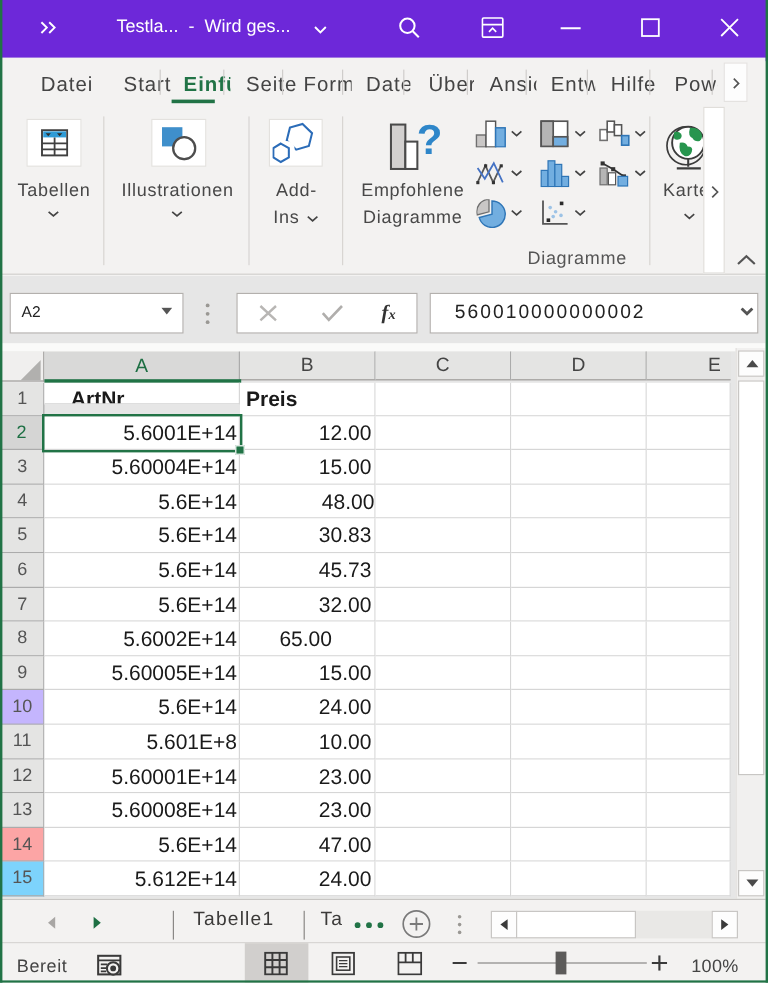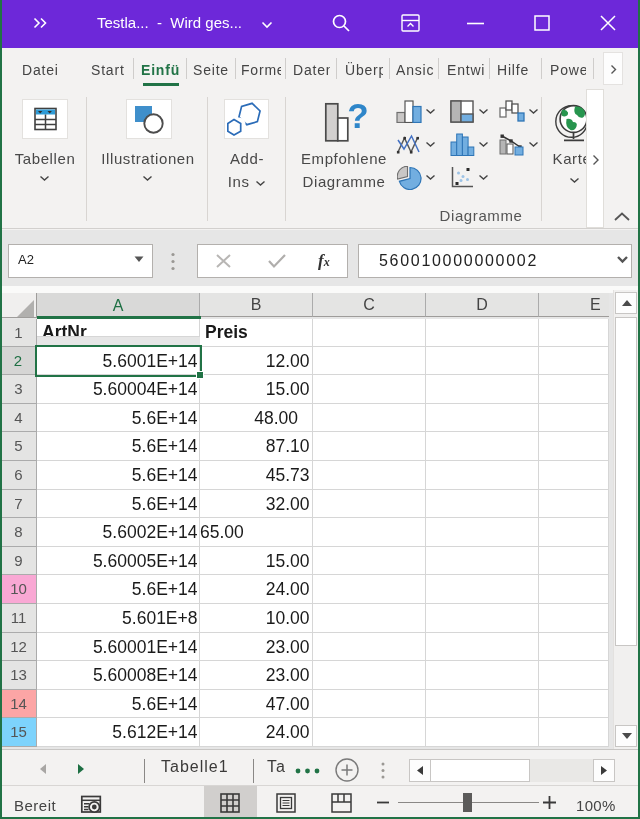--- a/index.html
+++ b/index.html
@@ -4,21 +4,21 @@
 <style>
 * { margin:0; padding:0; box-sizing:border-box; }
 html,body { width:640px; height:819px; overflow:hidden; }
 body { font-family:"Liberation Sans", sans-serif; position:relative; background:#f3f2f1; }
 .abs { position:absolute; }
 
 #titlebar { left:0; top:0; width:640px; height:51px; background:#6d28d9; color:#fff; }
 #titlebar .ttl { font-size:15px; color:#fff; }
 
 #tabrow { left:1px; top:48px; width:637px; height:41px; background:#f3f2f1; }
-.tab { position:absolute; top:0; height:41px; line-height:45px; font-size:14px; letter-spacing:0.8px; color:#444; white-space:nowrap; overflow:hidden; }
+.tab { position:absolute; top:0; height:41px; line-height:45px; font-size:17px; letter-spacing:0.8px; color:#444; white-space:nowrap; overflow:hidden;margin-left:12px; }
 .tsep { position:absolute; top:10px; width:1px; height:21px; background:#cfcdcb; }
 
 #ribbon { left:1px; top:89px; width:637px; height:140px; background:#f3f2f1; border-bottom:1px solid #d2d0ce; }
 .gsep { position:absolute; top:8px; width:1px; height:124px; background:#d8d5d2; }
 .glabel { position:absolute; font-size:15px; letter-spacing:0.6px; color:#484848; text-align:center; }
 .iconbox { position:absolute; background:#fff; border:1px solid #e3e1de; display:flex; align-items:center; justify-content:center; }
 .chev { position:absolute; }
 
 #fbar { left:1px; top:230px; width:637px; height:56px; background:#e6e6e6; }
 .whitebox { position:absolute; background:#fff; border:1px solid #b3b0ad; }
@@ -290,74 +290,74 @@
 <svg class="abs" style="left:16px;top:14px" width="17" height="17" viewBox="0 0 17 17">
       <path d="M17 0 V17 H0 Z" fill="#b1b0ae"></path>
     </svg>
 <div class="abs" style="left:36px;top:7px;width:163px;height:25px;background:#d9d9d8;border-right:1px solid #ababab;font-size:16px;color:#1d6f43;text-align:center;line-height:25px">A</div>
 <div class="abs" style="left:199px;top:7px;width:113px;height:24px;background:#e4e4e3;border-right:1px solid #ababab;border-bottom:1px solid #9e9c9a;font-size:16px;color:#444;text-align:center;line-height:24px">B</div>
 <div class="abs" style="left:312px;top:7px;width:113px;height:24px;background:#e4e4e3;border-right:1px solid #ababab;border-bottom:1px solid #9e9c9a;font-size:16px;color:#444;text-align:center;line-height:24px">C</div>
 <div class="abs" style="left:425px;top:7px;width:113px;height:24px;background:#e4e4e3;border-right:1px solid #ababab;border-bottom:1px solid #9e9c9a;font-size:16px;color:#444;text-align:center;line-height:24px">D</div>
 <div class="abs" style="left:538px;top:7px;width:70px;height:24px;background:#e4e4e3;border-bottom:1px solid #9e9c9a;font-size:16px;color:#444;text-align:left;padding-left:51px;line-height:24px">E</div>
 <div class="abs" style="left:36px;top:30px;width:164px;height:3px;background:#217346"></div>
 <div class="abs" style="left:0;top:33.0px;width:36px;height:27.6px;background:#e4e4e3;border-right:1px solid #ababab;border-bottom:1px solid #ababab;font-size:15px;color:#555;text-align:center;line-height:27.6px">1</div>
-<div class="cell" style="left:36px;top:33.0px;width:163px;height:18px;line-height:27.6px;font-weight:bold;padding-left:5px">ArtNr</div>
+<div class="cell" style="left:36px;top:33.0px;width:163px;height:18px;line-height:27.6px;font-weight:bold;padding-left:22px">ArtNr</div>
 <div class="cell" style="left:199px;top:33.0px;width:113px;height:27.6px;line-height:27.6px;font-weight:bold;padding-left:5px">Preis</div>
 <div class="cell" style="left:312px;top:33.0px;width:113px;height:27.6px"></div>
 <div class="cell" style="left:425px;top:33.0px;width:113px;height:27.6px"></div>
 <div class="cell" style="left:538px;top:33.0px;width:70px;height:27.6px"></div>
 <div class="abs" style="left:0;top:60.6px;width:36px;height:28.6px;background:#d5d5d4;border-right:2px solid #217346;border-bottom:1px solid #ababab;font-size:15px;color:#1d6f43;text-align:center;line-height:28.6px">2</div>
 <div class="cell" style="left:36px;top:60.6px;width:163px;height:28.6px;line-height:28.6px;text-align:right;padding-right:1.5px">5.6001E+14</div>
 <div class="cell" style="left:199px;top:60.6px;width:113px;height:28.6px;line-height:28.6px;text-align:right;padding-right:2.5px">12.00</div>
 <div class="cell" style="left:312px;top:60.6px;width:113px;height:28.6px"></div>
 <div class="cell" style="left:425px;top:60.6px;width:113px;height:28.6px"></div>
 <div class="cell" style="left:538px;top:60.6px;width:70px;height:28.6px"></div>
 <div class="abs" style="left:0;top:89.2px;width:36px;height:28.6px;background:#e4e4e3;border-right:1px solid #ababab;border-bottom:1px solid #ababab;font-size:15px;color:#555;text-align:center;line-height:28.6px">3</div>
 <div class="cell" style="left:36px;top:89.2px;width:163px;height:28.6px;line-height:28.6px;text-align:right;padding-right:1.5px">5.60004E+14</div>
 <div class="cell" style="left:199px;top:89.2px;width:113px;height:28.6px;line-height:28.6px;text-align:right;padding-right:2.5px">15.00</div>
 <div class="cell" style="left:312px;top:89.2px;width:113px;height:28.6px"></div>
 <div class="cell" style="left:425px;top:89.2px;width:113px;height:28.6px"></div>
 <div class="cell" style="left:538px;top:89.2px;width:70px;height:28.6px"></div>
 <div class="abs" style="left:0;top:117.8px;width:36px;height:28.6px;background:#e4e4e3;border-right:1px solid #ababab;border-bottom:1px solid #ababab;font-size:15px;color:#555;text-align:center;line-height:28.6px">4</div>
 <div class="cell" style="left:36px;top:117.8px;width:163px;height:28.6px;line-height:28.6px;text-align:right;padding-right:1.5px">5.6E+14</div>
-<div class="cell" style="left:199px;top:117.8px;width:113px;height:28.6px;line-height:28.6px;text-align:right;padding-right:14px">48.00</div>
+<div class="cell" style="left:199px;top:117.8px;width:113px;height:28.6px;line-height:28.6px;text-align:right;padding-right:0">48.00</div>
 <div class="cell" style="left:312px;top:117.8px;width:113px;height:28.6px"></div>
 <div class="cell" style="left:425px;top:117.8px;width:113px;height:28.6px"></div>
 <div class="cell" style="left:538px;top:117.8px;width:70px;height:28.6px"></div>
 <div class="abs" style="left:0;top:146.4px;width:36px;height:28.6px;background:#e4e4e3;border-right:1px solid #ababab;border-bottom:1px solid #ababab;font-size:15px;color:#555;text-align:center;line-height:28.6px">5</div>
 <div class="cell" style="left:36px;top:146.4px;width:163px;height:28.6px;line-height:28.6px;text-align:right;padding-right:1.5px">5.6E+14</div>
-<div class="cell" style="left:199px;top:146.4px;width:113px;height:28.6px;line-height:28.6px;text-align:right;padding-right:2.5px">87.10</div>
+<div class="cell" style="left:199px;top:146.4px;width:113px;height:28.6px;line-height:28.6px;text-align:right;padding-right:2.5px">30.83</div>
 <div class="cell" style="left:312px;top:146.4px;width:113px;height:28.6px"></div>
 <div class="cell" style="left:425px;top:146.4px;width:113px;height:28.6px"></div>
 <div class="cell" style="left:538px;top:146.4px;width:70px;height:28.6px"></div>
 <div class="abs" style="left:0;top:175.0px;width:36px;height:28.6px;background:#e4e4e3;border-right:1px solid #ababab;border-bottom:1px solid #ababab;font-size:15px;color:#555;text-align:center;line-height:28.6px">6</div>
 <div class="cell" style="left:36px;top:175.0px;width:163px;height:28.6px;line-height:28.6px;text-align:right;padding-right:1.5px">5.6E+14</div>
 <div class="cell" style="left:199px;top:175.0px;width:113px;height:28.6px;line-height:28.6px;text-align:right;padding-right:2.5px">45.73</div>
 <div class="cell" style="left:312px;top:175.0px;width:113px;height:28.6px"></div>
 <div class="cell" style="left:425px;top:175.0px;width:113px;height:28.6px"></div>
 <div class="cell" style="left:538px;top:175.0px;width:70px;height:28.6px"></div>
 <div class="abs" style="left:0;top:203.6px;width:36px;height:28.6px;background:#e4e4e3;border-right:1px solid #ababab;border-bottom:1px solid #ababab;font-size:15px;color:#555;text-align:center;line-height:28.6px">7</div>
 <div class="cell" style="left:36px;top:203.6px;width:163px;height:28.6px;line-height:28.6px;text-align:right;padding-right:1.5px">5.6E+14</div>
 <div class="cell" style="left:199px;top:203.6px;width:113px;height:28.6px;line-height:28.6px;text-align:right;padding-right:2.5px">32.00</div>
 <div class="cell" style="left:312px;top:203.6px;width:113px;height:28.6px"></div>
 <div class="cell" style="left:425px;top:203.6px;width:113px;height:28.6px"></div>
 <div class="cell" style="left:538px;top:203.6px;width:70px;height:28.6px"></div>
 <div class="abs" style="left:0;top:232.2px;width:36px;height:28.6px;background:#e4e4e3;border-right:1px solid #ababab;border-bottom:1px solid #ababab;font-size:15px;color:#555;text-align:center;line-height:28.6px">8</div>
 <div class="cell" style="left:36px;top:232.2px;width:163px;height:28.6px;line-height:28.6px;text-align:right;padding-right:1.5px">5.6002E+14</div>
-<div class="cell" style="left:199px;top:232.2px;width:113px;height:28.6px;line-height:28.6px;text-align:left;padding-right:2.5px">65.00</div>
+<div class="cell" style="left:199px;top:232.2px;width:113px;height:28.6px;line-height:28.6px;text-align:center;padding-right:2.5px">65.00</div>
 <div class="cell" style="left:312px;top:232.2px;width:113px;height:28.6px"></div>
 <div class="cell" style="left:425px;top:232.2px;width:113px;height:28.6px"></div>
 <div class="cell" style="left:538px;top:232.2px;width:70px;height:28.6px"></div>
 <div class="abs" style="left:0;top:260.8px;width:36px;height:28.6px;background:#e4e4e3;border-right:1px solid #ababab;border-bottom:1px solid #ababab;font-size:15px;color:#555;text-align:center;line-height:28.6px">9</div>
 <div class="cell" style="left:36px;top:260.8px;width:163px;height:28.6px;line-height:28.6px;text-align:right;padding-right:1.5px">5.60005E+14</div>
 <div class="cell" style="left:199px;top:260.8px;width:113px;height:28.6px;line-height:28.6px;text-align:right;padding-right:2.5px">15.00</div>
 <div class="cell" style="left:312px;top:260.8px;width:113px;height:28.6px"></div>
 <div class="cell" style="left:425px;top:260.8px;width:113px;height:28.6px"></div>
 <div class="cell" style="left:538px;top:260.8px;width:70px;height:28.6px"></div>
-<div class="abs" style="left:0;top:289.4px;width:36px;height:28.6px;background:#f9a8d4;border-right:1px solid #ababab;border-bottom:1px solid #ababab;font-size:15px;color:#555;text-align:center;line-height:28.6px">10</div>
+<div class="abs" style="left:0;top:289.4px;width:36px;height:28.6px;background:#c4b5fd;border-right:1px solid #ababab;border-bottom:1px solid #ababab;font-size:15px;color:#555;text-align:center;line-height:28.6px">10</div>
 <div class="cell" style="left:36px;top:289.4px;width:163px;height:28.6px;line-height:28.6px;text-align:right;padding-right:1.5px">5.6E+14</div>
 <div class="cell" style="left:199px;top:289.4px;width:113px;height:28.6px;line-height:28.6px;text-align:right;padding-right:2.5px">24.00</div>
 <div class="cell" style="left:312px;top:289.4px;width:113px;height:28.6px"></div>
 <div class="cell" style="left:425px;top:289.4px;width:113px;height:28.6px"></div>
 <div class="cell" style="left:538px;top:289.4px;width:70px;height:28.6px"></div>
 <div class="abs" style="left:0;top:318.0px;width:36px;height:28.6px;background:#e4e4e3;border-right:1px solid #ababab;border-bottom:1px solid #ababab;font-size:15px;color:#555;text-align:center;line-height:28.6px">11</div>
 <div class="cell" style="left:36px;top:318.0px;width:163px;height:28.6px;line-height:28.6px;text-align:right;padding-right:1.5px">5.601E+8</div>
 <div class="cell" style="left:199px;top:318.0px;width:113px;height:28.6px;line-height:28.6px;text-align:right;padding-right:2.5px">10.00</div>
 <div class="cell" style="left:312px;top:318.0px;width:113px;height:28.6px"></div>
 <div class="cell" style="left:425px;top:318.0px;width:113px;height:28.6px"></div>

